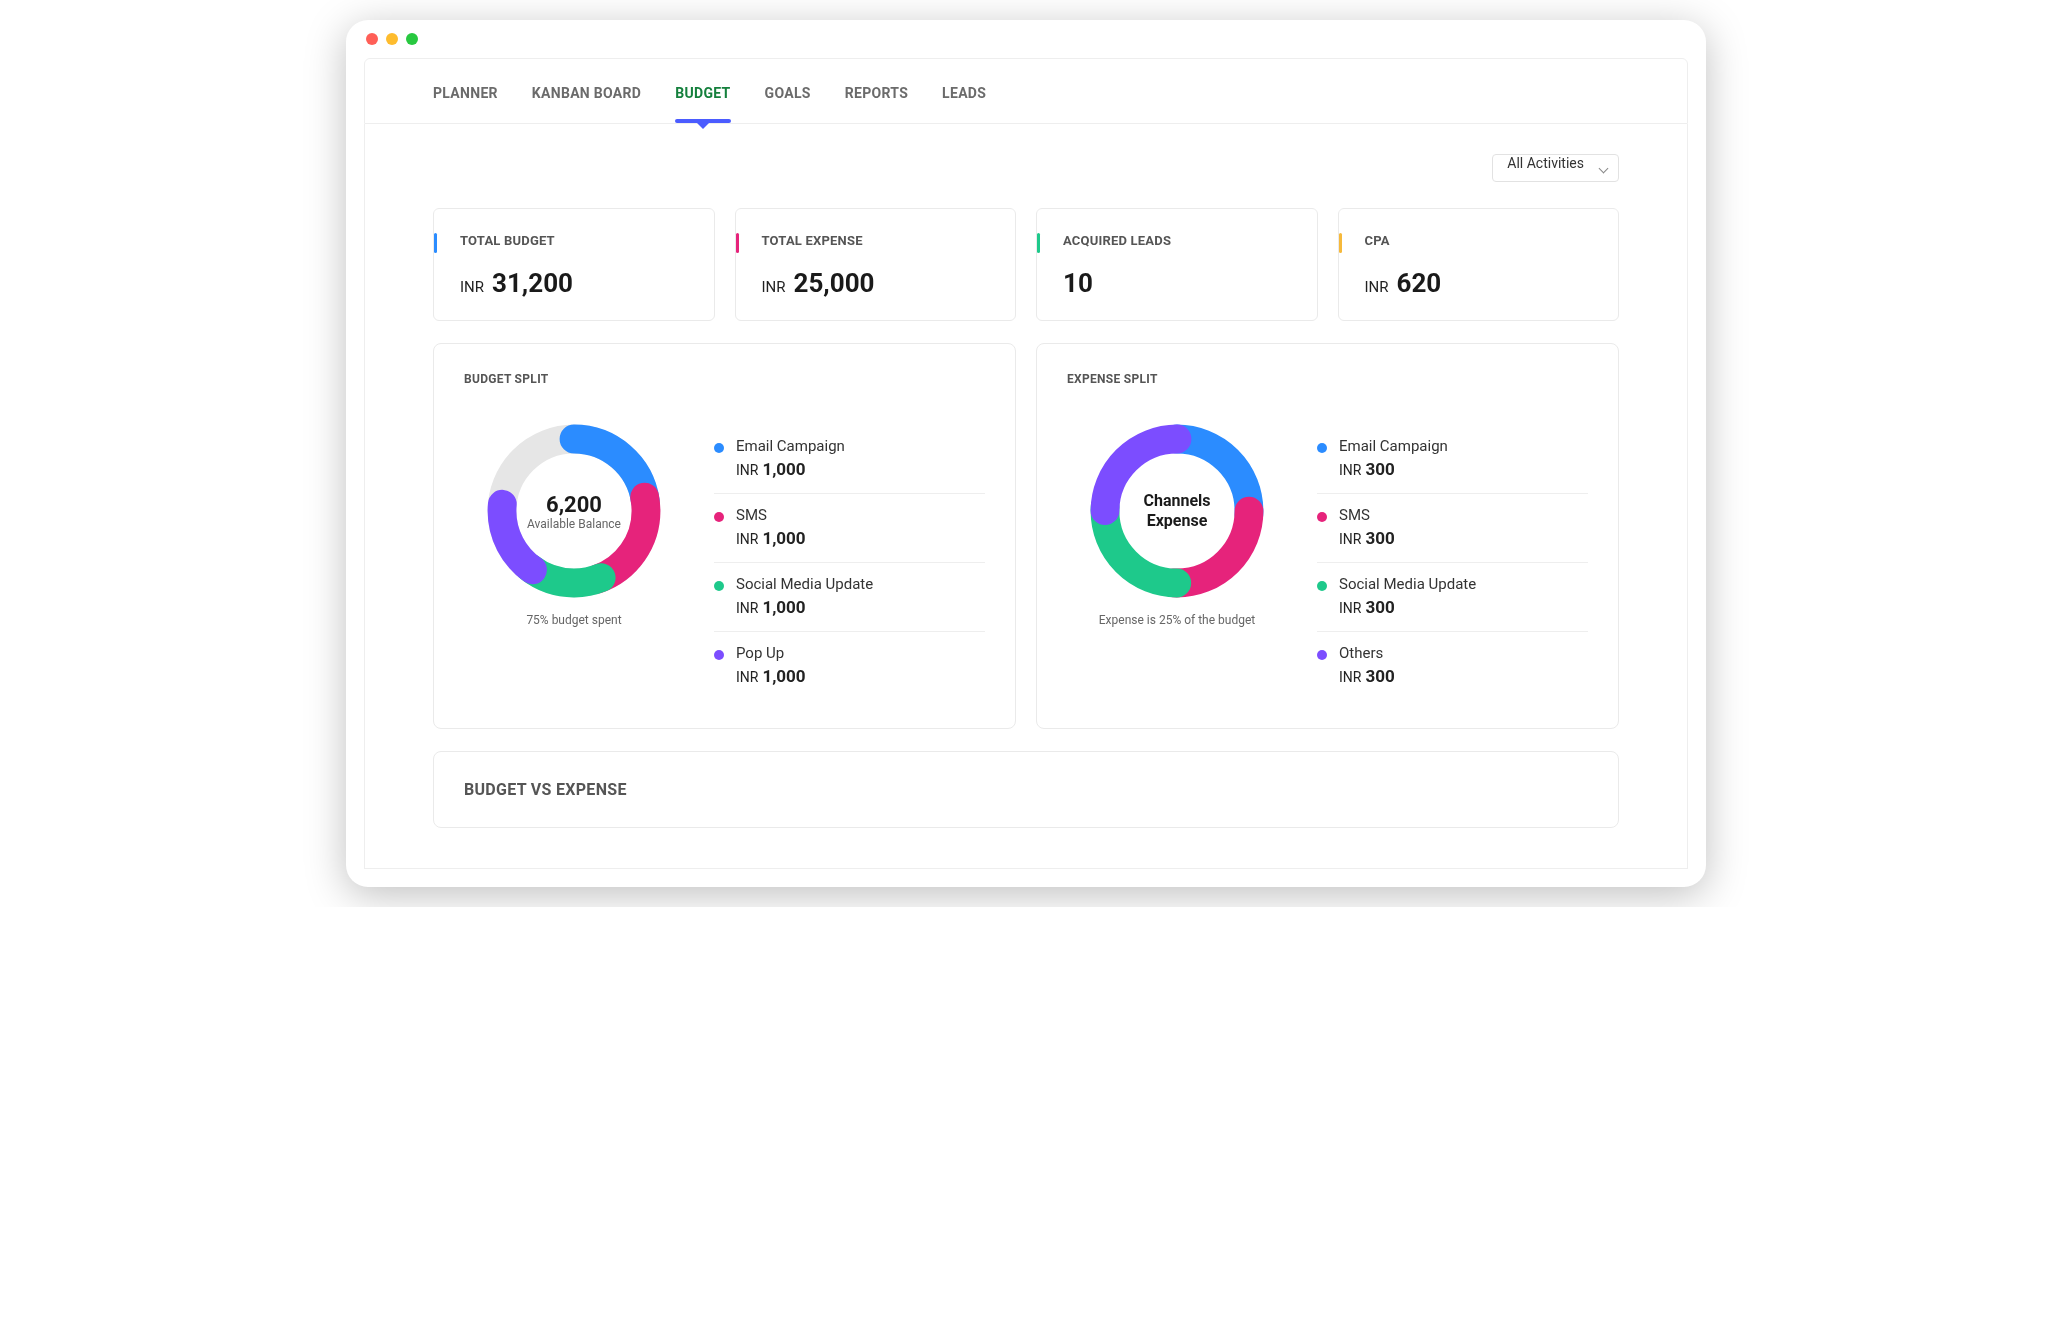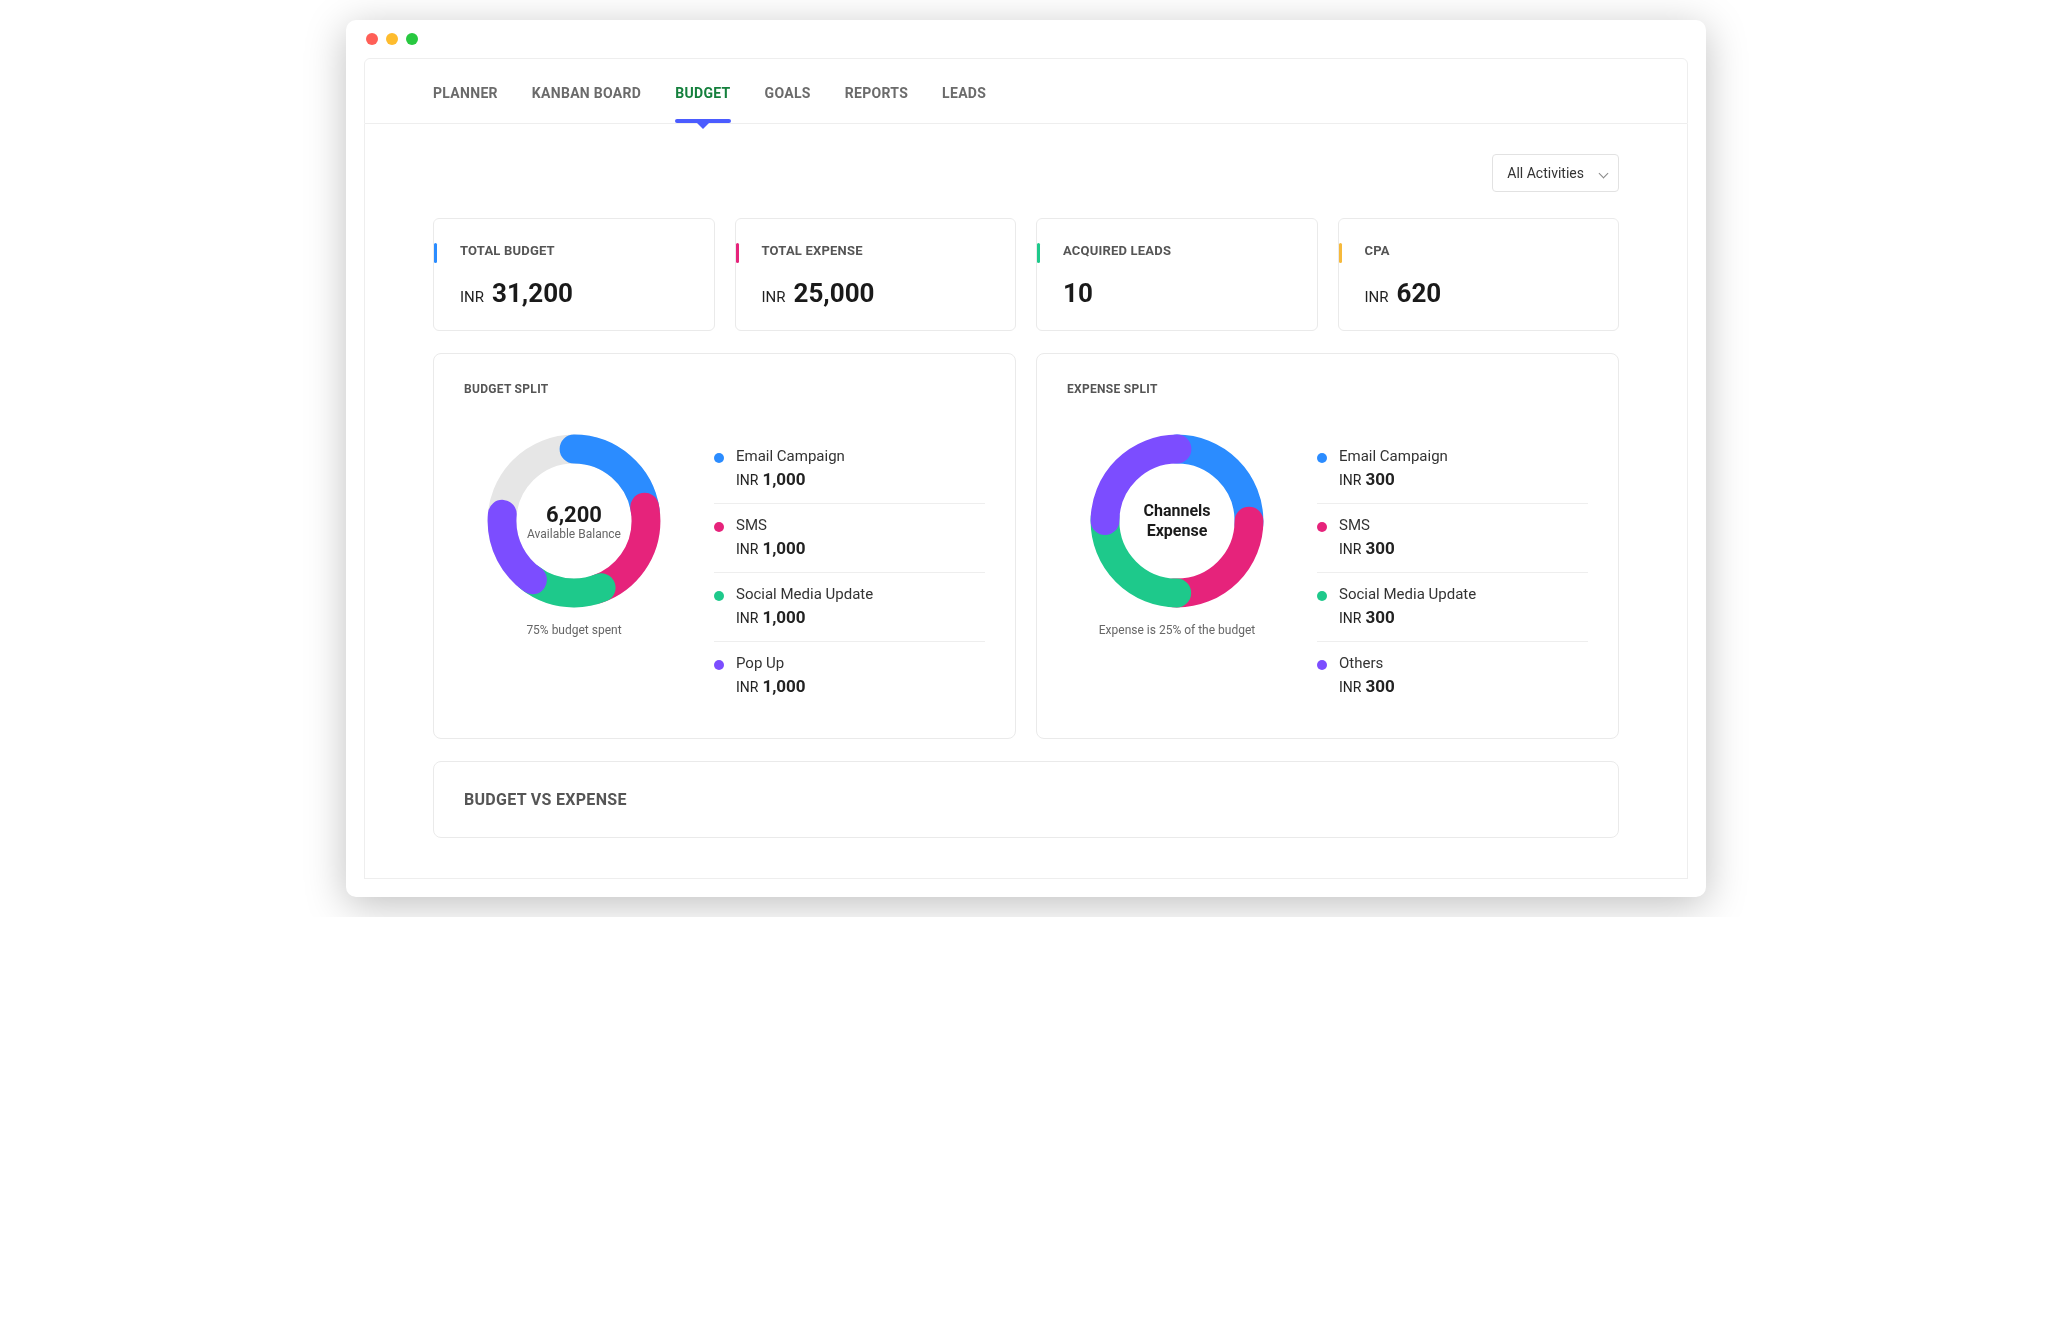--- a/index.html
+++ b/index.html
@@ -6,21 +6,21 @@
 body {
   font-family: -apple-system, BlinkMacSystemFont, "Segoe UI", Roboto, Helvetica, Arial, sans-serif;
   background: #fff;
   display: flex;
   justify-content: center;
   padding: 20px;
 }
 .window {
   width: 1360px;
   background: #fff;
-  border-radius: 10px;
+  border-radius: 22px;
   box-shadow: 0 8px 40px rgba(0,0,0,0.25);
   overflow: hidden;
   position: relative;
 }
 .titlebar {
   height: 38px;
   display: flex;
   align-items: center;
   padding-left: 20px;
   gap: 8px;
@@ -82,21 +82,21 @@
 }
 
 .filter-row {
   display: flex;
   justify-content: flex-end;
   margin-bottom: 26px;
 }
 .dropdown {
   border: 1px solid #e2e2e2;
   border-radius: 4px;
-  padding: 10px 34px 10px 14px;
+  padding: 0 34px 10px 14px;
   font-size: 14px;
   color: #333;
   position: relative;
   cursor: pointer;
   background: #fff;
   text-align: right;
 }
 .dropdown .chev {
   position: absolute;
   right: 10px;

